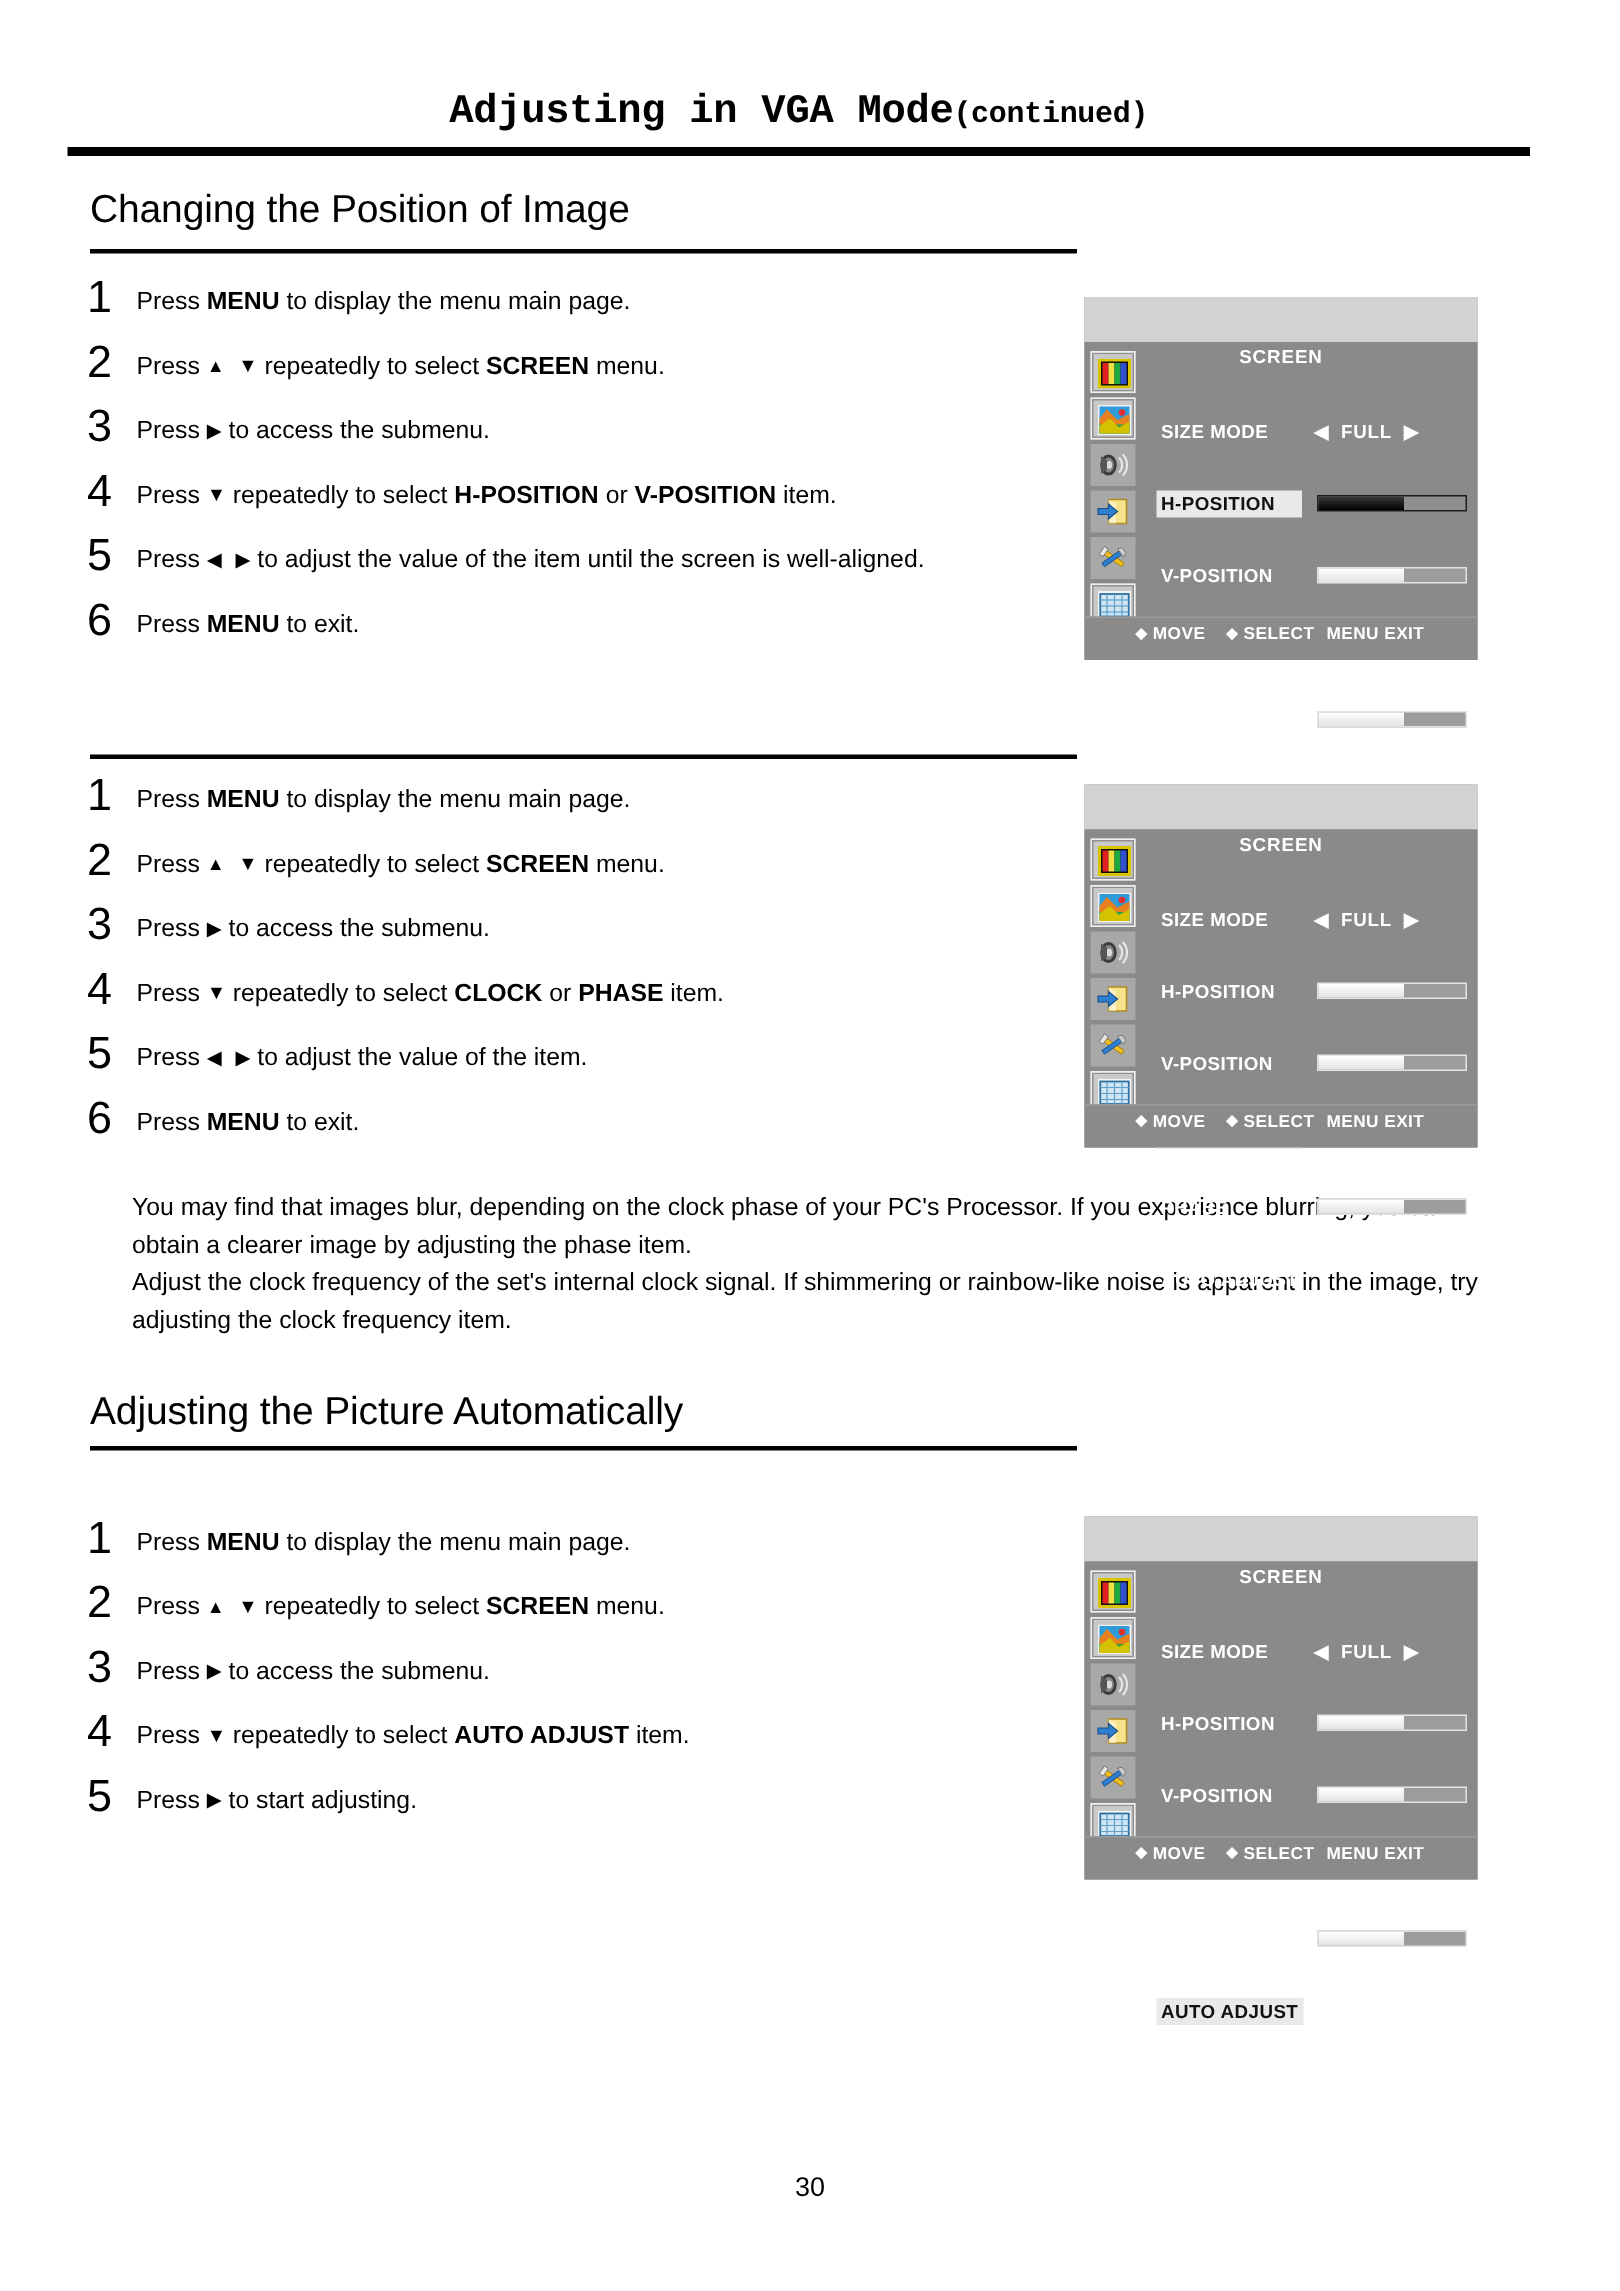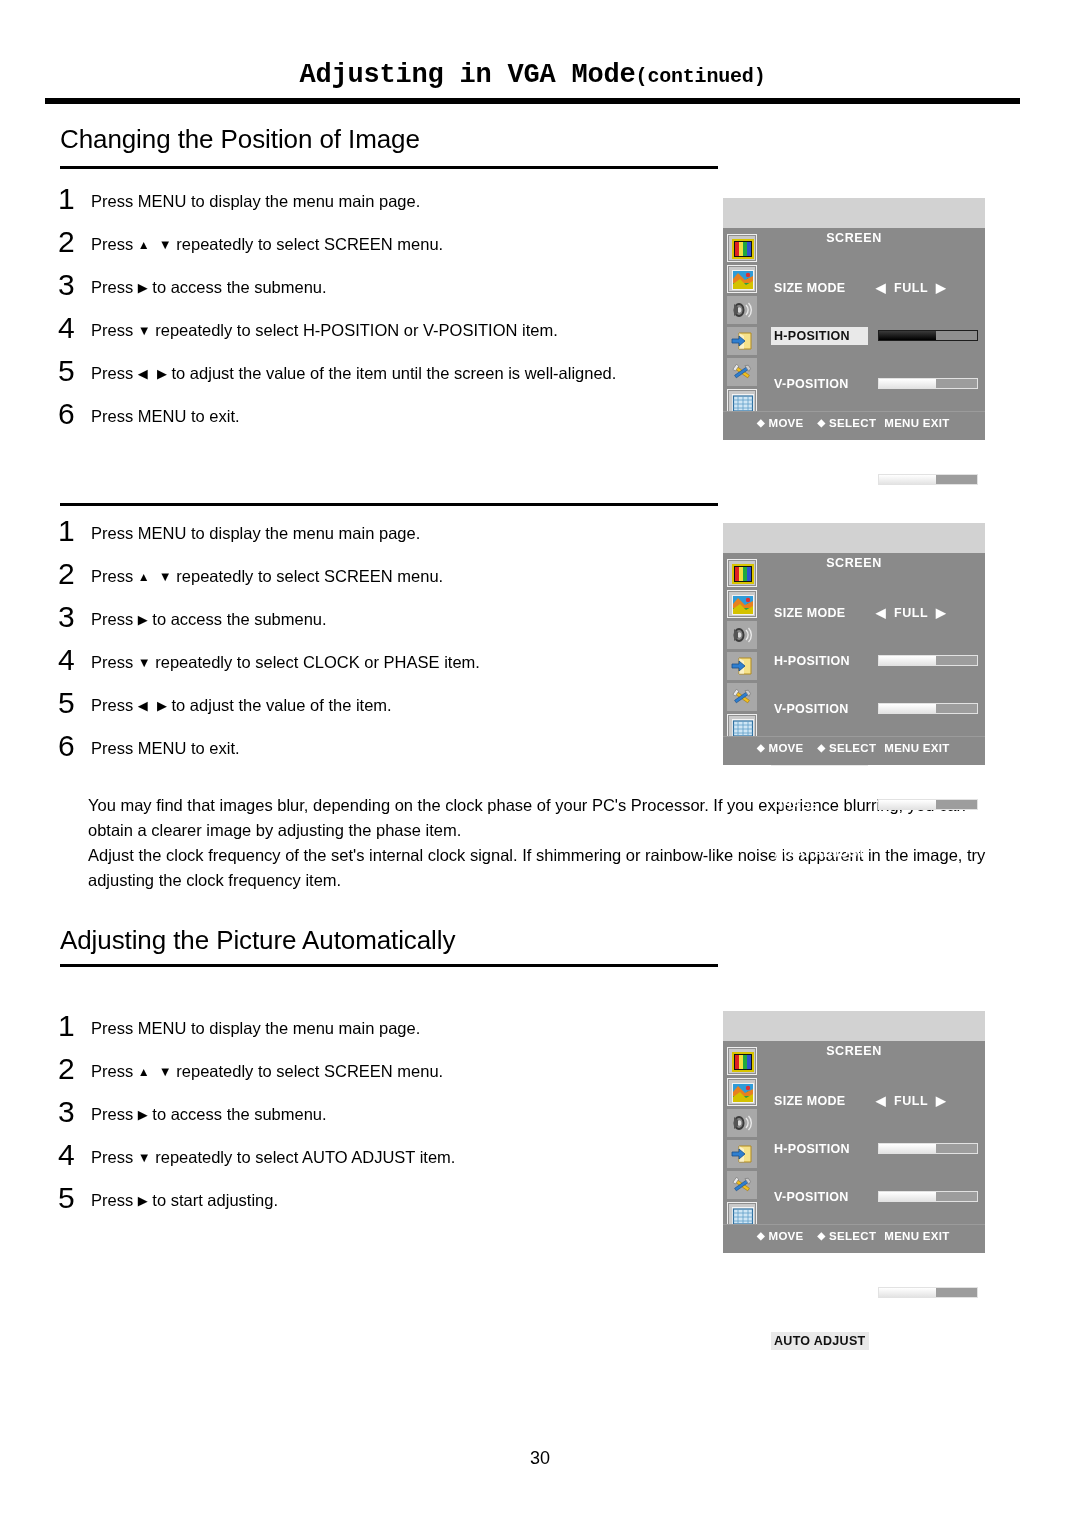--- a/index.html
+++ b/index.html
@@ -81,21 +81,21 @@
     font-size: 30px;
     font-weight: 400;
     font-family: "Liberation Sans", sans-serif;
   }
   .step .txt {
     position: absolute;
     left: 33px;
     top: 4px;
     font-size: 16.5px;
   }
-  .step .txt b { font-weight: normal; }
+  .step .txt b { font-weight: bold; }
   .arw {
     font-size: 13px;
     line-height: 1;
     position: relative;
     top: -1px;
   }
   .arw.up { font-size: 12px; }
 
   
   .para {

